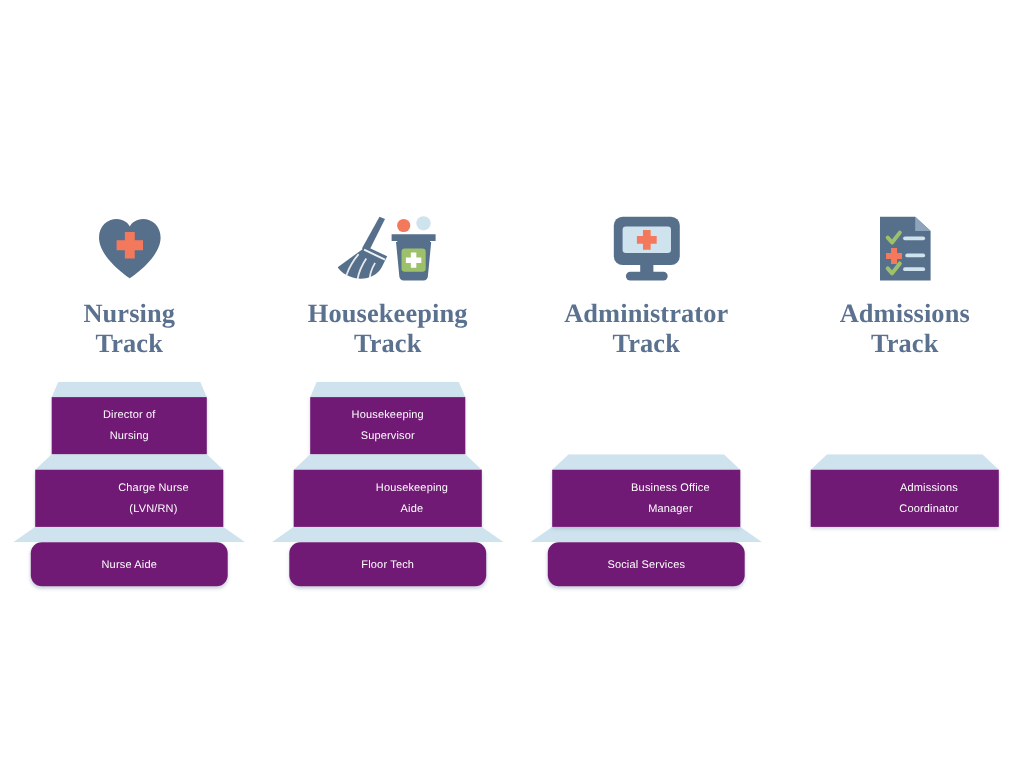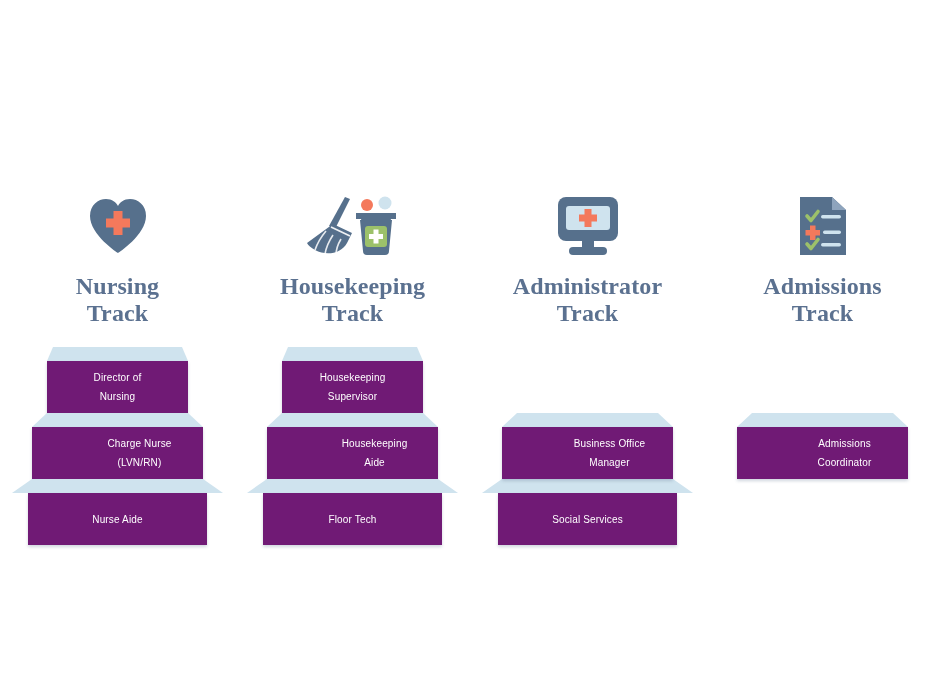--- a/index.html
+++ b/index.html
@@ -91,21 +91,21 @@
   }
 
   
   .s0 { top: 0px; }
   .s0 .step-face { margin: 0 47px; height: 52px; }
 
   .s1 { top: 66px; }
   .s1 .step-face { margin: 0 32px; height: 52px; padding-left: 44px; }
 
   .s2 { top: 132px; }
-  .s2 .step-face { margin: 0 28px; height: 52px; }
+  .s2 .step-face { margin: 0 28px; height: 40px; border-radius: 10px; }
 </style>
 </head>
 <body>
 
 <div id="canvas">
 
   <div class="track track-0">
 
     <div class="icon-wrap">
       <svg width="62" height="58" viewBox="0 0 62 58">

